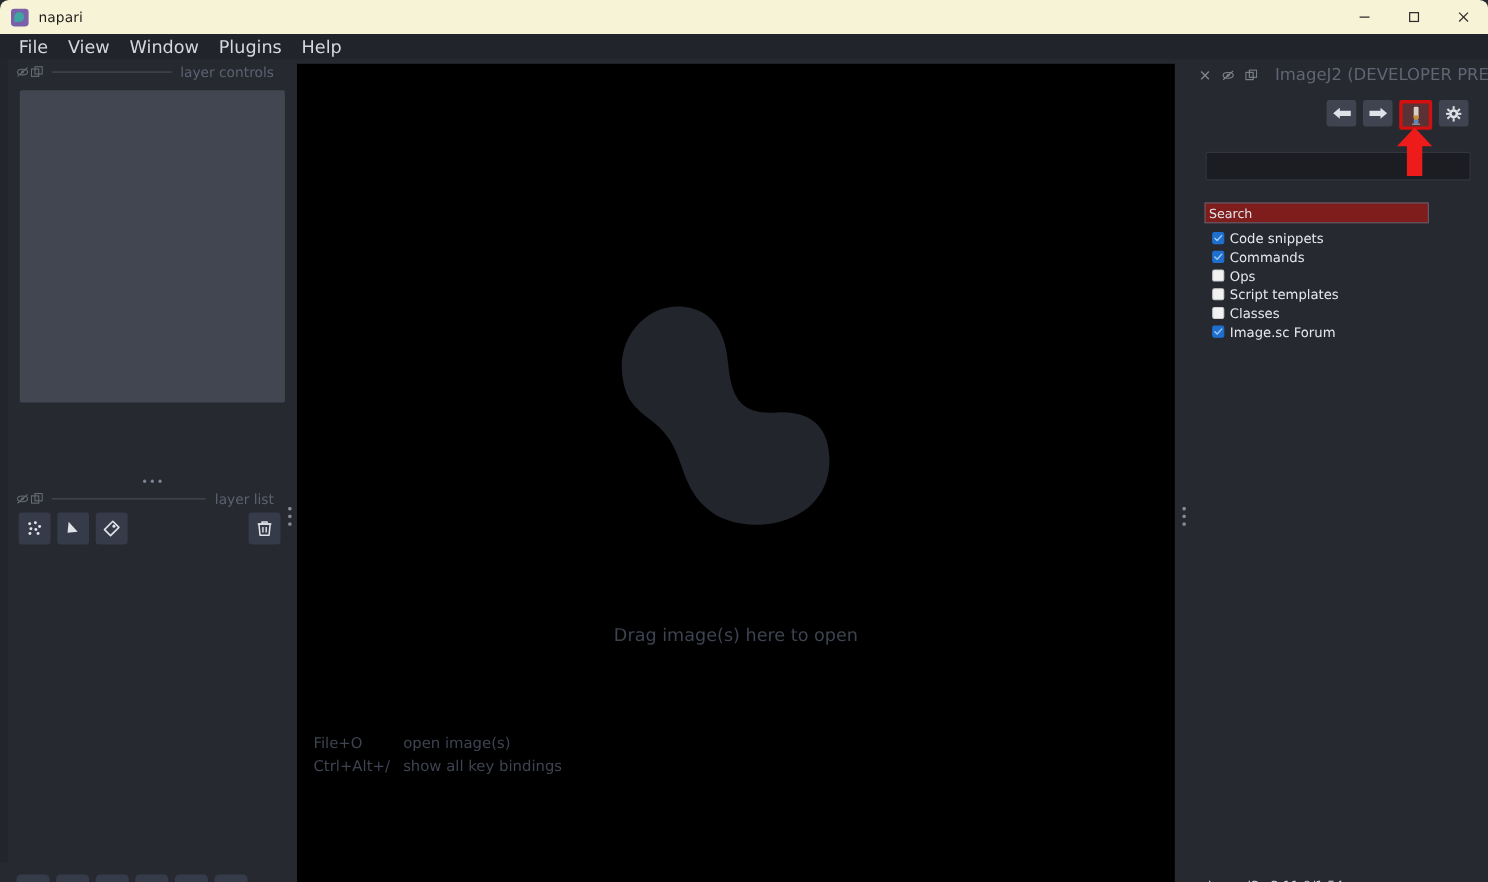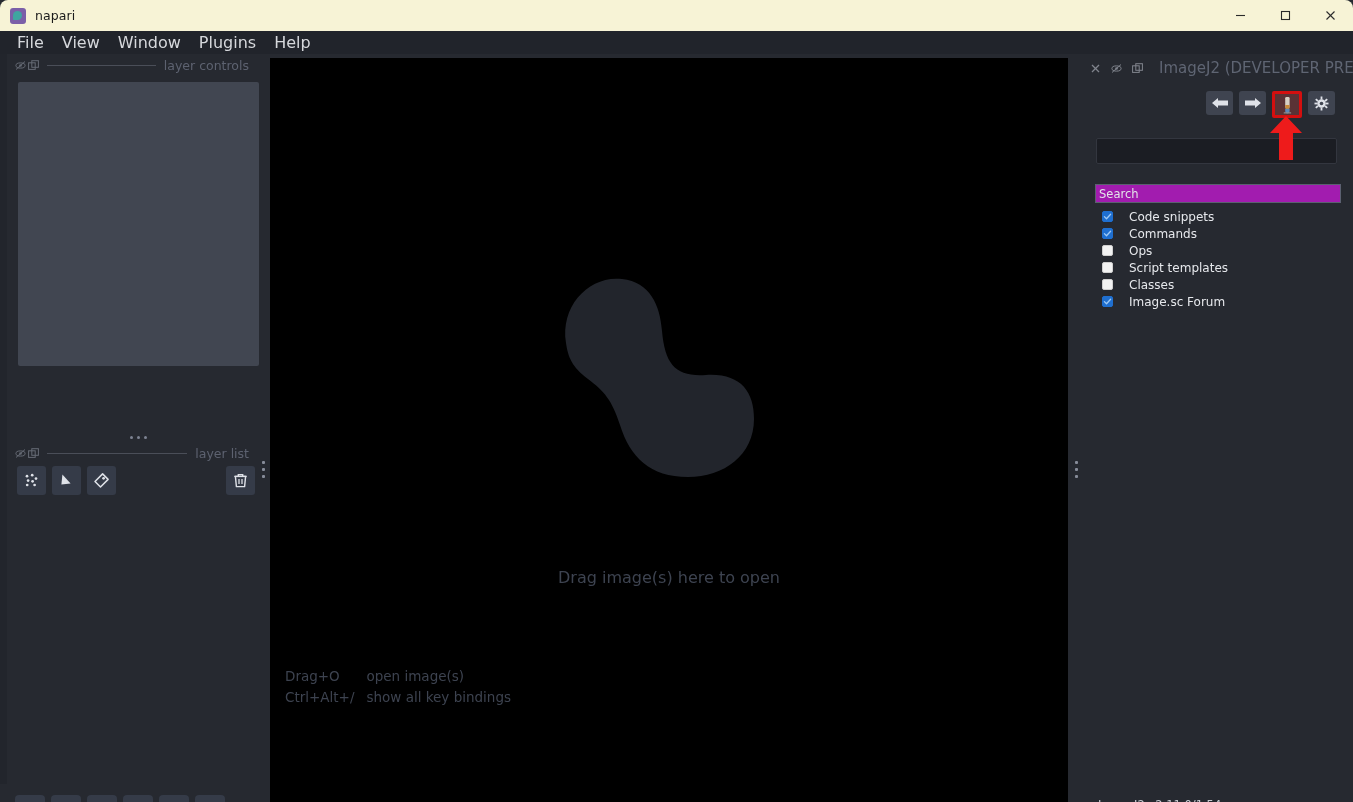--- a/index.html
+++ b/index.html
@@ -170,28 +170,28 @@
     background: #5a3235; border: 3px solid #d40f0f; border-radius: 2px;
     width: 30px; height: 27px;
   }
   .red-arrow { position: absolute; left: 1269px; top: 116px; }
 
   .ij-topfield {
     position: absolute; left: 12px; top: 84px; width: 241px; height: 26px;
     background: #1b1d23; border: 1px solid #33363f; border-radius: 2px;
   }
   .ij-search {
-    position: absolute; left: 11px; top: 130px; width: 246px; height: 19px;
-    background: #a21caf; border: 1px solid #5b6070;
+    position: absolute; left: 11px; top: 130px; width: 204px; height: 19px;
+    background: #7f1d1d; border: 1px solid #5b6070;
     display: flex; align-items: center; padding-left: 3px;
   }
   .ij-search-text { font-size: 11.5px; color: #e3e5e9; }
 
   .ij-checks { position: absolute; left: 18px; top: 154px; width: 240px; }
-  .ij-check-row { display: flex; align-items: center; height: 17px; gap: 16px; }
+  .ij-check-row { display: flex; align-items: center; height: 17px; gap: 5px; }
   .cbox {
     width: 11px; height: 11px; border-radius: 2px; flex: none;
     display: flex; align-items: center; justify-content: center;
   }
   .cbox.on { background: #1f6fd0; border: 1px solid #1f6fd0; }
   .cbox.off { background: #f2f2f2; border: 1px solid #cfcfcf; }
   .cbox svg { display: block; }
   .ij-check-label { font-size: 12px; color: #e6e8ec; white-space: nowrap; }
 
   .ij-version {
@@ -425,21 +425,21 @@
         </svg>
       </div>
       <div class="canvas-text">
         <div class="drag-text">
           <div>Drag image(s) here to open</div>
         </div>
         <div class="shortcuts">
           <table>
             <tbody>
                 <tr>
-              <td class="key">Drag+O</td>
+              <td class="key">File+O</td>
               <td>open image(s)</td>
             </tr>
             <tr>
               <td class="key">Ctrl+Alt+/</td>
               <td>show all key bindings</td>
             </tr>
           </tbody>
             </table>
         </div>
       </div>

